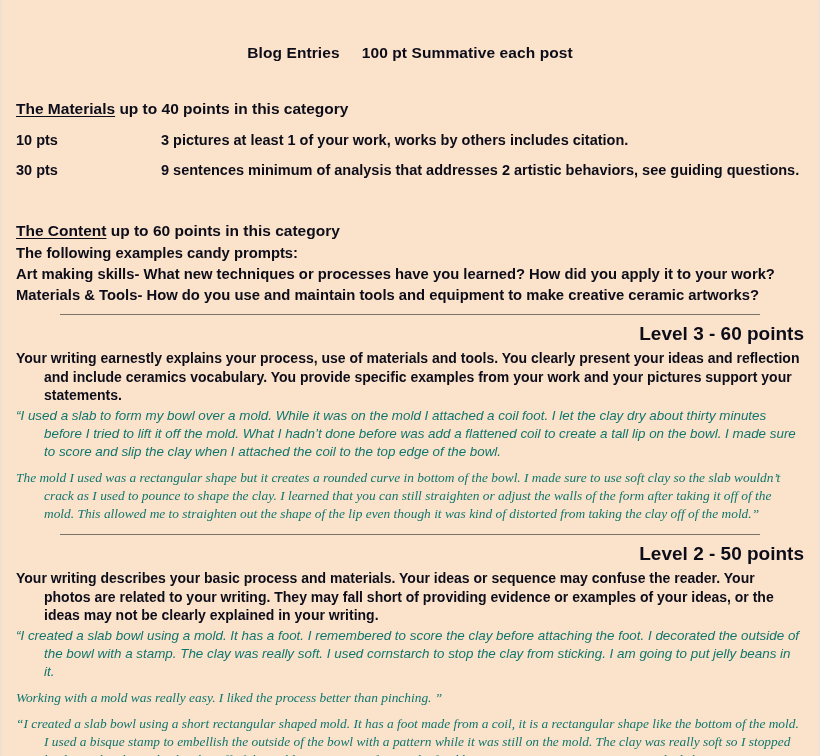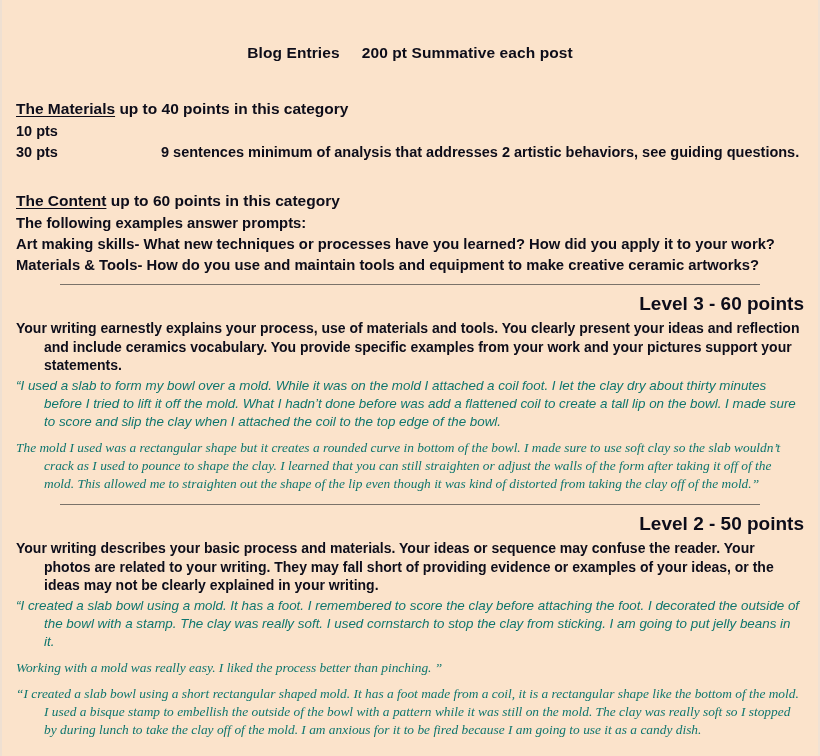--- a/index.html
+++ b/index.html
@@ -45,28 +45,28 @@
   .section-head .head-label {
     font-weight: bold;
     text-decoration: underline;
     text-underline-offset: 2px;
   }
   .section-head .head-note {
     font-weight: bold;
   }
 
   .head-essentials { margin-top: 38px; }
-  .head-content    { margin-top: 32px; }
+  .head-content    { margin-top: 44px; }
 
   
   .pts-row {
     display: flex;
     font-weight: bold;
     font-size: 14.5px;
-    margin-top: 5px;
+    margin-top: 14px;
   }
   .pts-row .pts-label {
     width: 145px;
     flex: 0 0 145px;
   }
   .pts-row .pts-desc {
     flex: 1 1 auto;
   }
 
   
@@ -114,42 +114,43 @@
     line-height: 1.33;
     margin-top: 3px;
   }
 </style>
 </head>
 <body>
 
 <div class="page">
 
   <div class="doc-title">
-    <span>Blog Entries</span><span class="gap"></span><span>200 pt Summative each post</span>
+    <span>Blog Entries</span><span class="gap"></span><span>100 pt Summative each post</span>
   </div>
 
   <div class="section-head head-essentials">
     <span class="head-label">The Materials</span>
     <span class="head-note">up to 40 points in this category</span>
   </div>
 
   <div class="pts-row">
     <span class="pts-label">10 pts</span>
+    <span class="pts-desc">3 pictures at least 1 of your work, works by others includes citation.</span>
   </div>
   <div class="pts-row">
     <span class="pts-label">30 pts</span>
     <span class="pts-desc">9 sentences minimum of analysis that addresses 2 artistic behaviors, see guiding questions.</span>
   </div>
 
   <div class="section-head head-content">
     <span class="head-label">The Content</span>
     <span class="head-note">up to 60 points in this category</span>
   </div>
 
-  <div class="prompt-line">The following examples answer prompts:</div>
+  <div class="prompt-line">The following examples candy prompts:</div>
   <div class="prompt-line">Art making skills- What new techniques or processes have you learned? How did you apply it to your work?</div>
   <div class="prompt-line">Materials &amp; Tools- How do you use and maintain tools and equipment to make creative ceramic artworks?</div>
 
   <div class="rule"></div>
   <div class="level-title">Level 3 - 60 points</div>
   <div class="crit">Your writing earnestly explains your process, use of materials and tools. You clearly present your ideas and reflection and include ceramics vocabulary. You provide specific examples from your work and your pictures support your statements.</div>
   <div class="quote">“I used a slab to form my bowl over a mold. While it was on the mold I attached a coil foot. I let the clay dry about thirty minutes before I tried to lift it off the mold. What I hadn’t done before was add a flattened coil to create a tall lip on the bowl. I made sure to score and slip the clay when I attached the coil to the top edge of the bowl.</div>
   <div class="quote">The mold I used was a rectangular shape but it creates a rounded curve in bottom of the bowl. I made sure to use soft clay so the slab wouldn’t crack as I used to pounce to shape the clay. I learned that you can still straighten or adjust the walls of the form after taking it off of the mold. This allowed me to straighten out the shape of the lip even though it was kind of distorted from taking the clay off of the mold.”</div>
 
   <div class="rule"></div>

